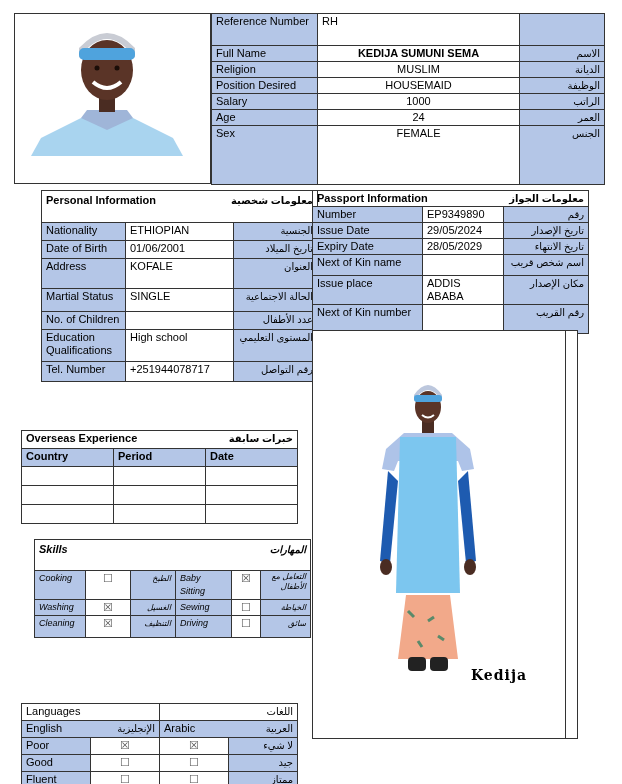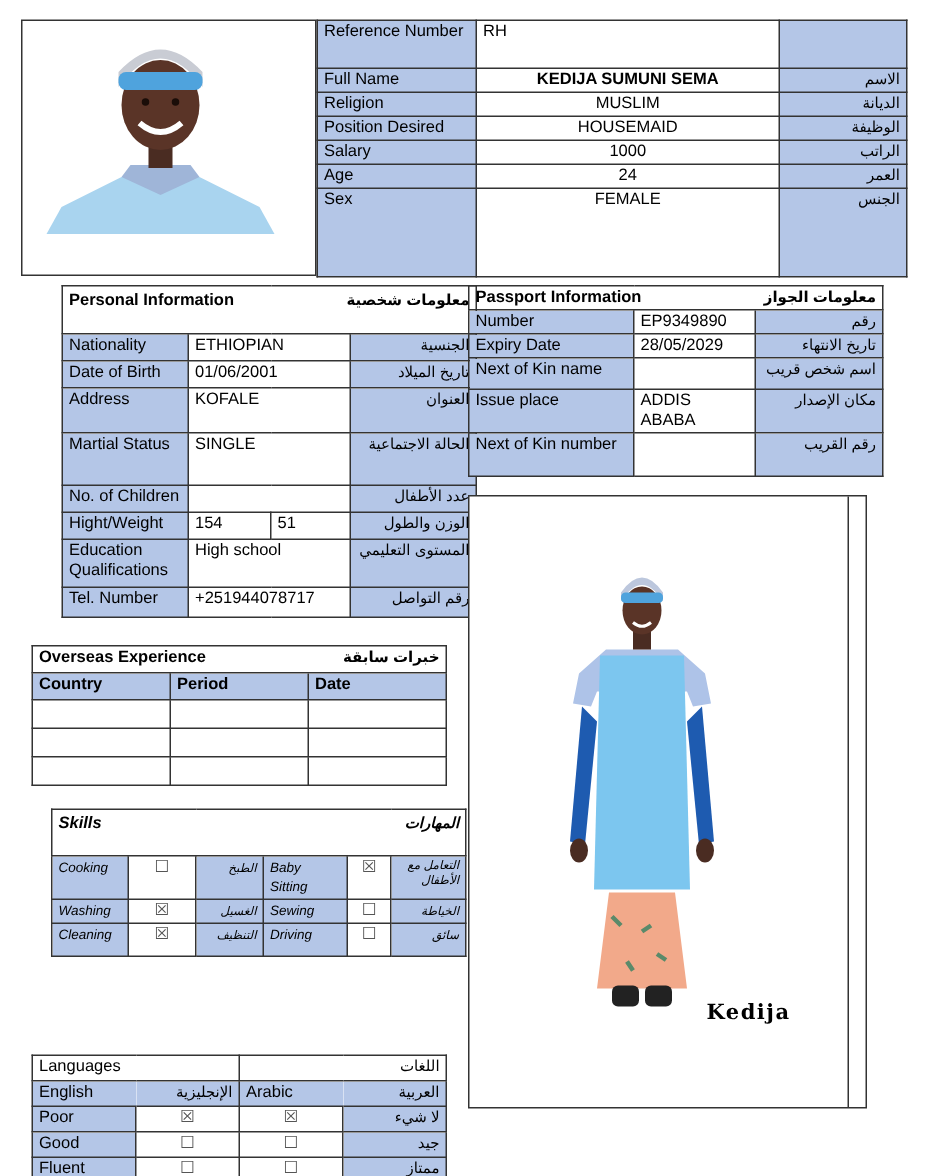--- a/index.html
+++ b/index.html
@@ -99,36 +99,30 @@
   <tr style="height:18px">
     <td class="blue">Date of Birth</td>
     <td colspan="2">01/06/2001</td>
     <td class="blue rtl">تاريخ الميلاد</td>
   </tr>
   <tr style="height:30px">
     <td class="blue">Address</td>
     <td colspan="2">KOFALE</td>
     <td class="blue rtl">العنوان</td>
   </tr>
-  <tr style="height:35px">
+  <tr style="height:23px">
     <td class="blue">Martial Status</td>
     <td colspan="2">SINGLE</td>
     <td class="blue rtl">الحالة الاجتماعية</td>
   </tr>
   <tr style="height:18px">
     <td class="blue">No. of Children</td>
     <td colspan="2"></td>
     <td class="blue rtl">عدد الأطفال</td>
   </tr>
-  <tr style="height:18px">
-    <td class="blue">Hight/Weight</td>
-    <td>154</td>
-    <td>51</td>
-    <td class="blue rtl">الوزن والطول</td>
-  </tr>
   <tr style="height:32px">
     <td class="blue">Education Qualifications</td>
     <td colspan="2">High school</td>
     <td class="blue rtl">المستوى التعليمي</td>
   </tr>
   <tr style="height:20px">
     <td class="blue">Tel. Number</td>
     <td colspan="2">+251944078717</td>
     <td class="blue rtl">رقم التواصل</td>
   </tr>
@@ -143,20 +137,25 @@
     </colgroup>
   <tbody>
       <tr style="height:15px">
     <td colspan="2" class="bold" style="border-right:none;">Passport Information</td>
     <td class="rtl bold" style="border-left:none;">معلومات الجواز</td>
   </tr>
   <tr style="height:15px">
     <td class="blue">Number</td>
     <td>EP9349890</td>
     <td class="blue rtl">رقم</td>
+  </tr>
+  <tr style="height:15px">
+    <td class="blue">Issue Date</td>
+    <td>29/05/2024</td>
+    <td class="blue rtl">تاريخ الإصدار</td>
   </tr>
   <tr style="height:15px">
     <td class="blue">Expiry Date</td>
     <td>28/05/2029</td>
     <td class="blue rtl">تاريخ الانتهاء</td>
   </tr>
   <tr style="height:21px">
     <td class="blue">Next of Kin name</td>
     <td></td>
     <td class="blue rtl">اسم شخص قريب</td>

